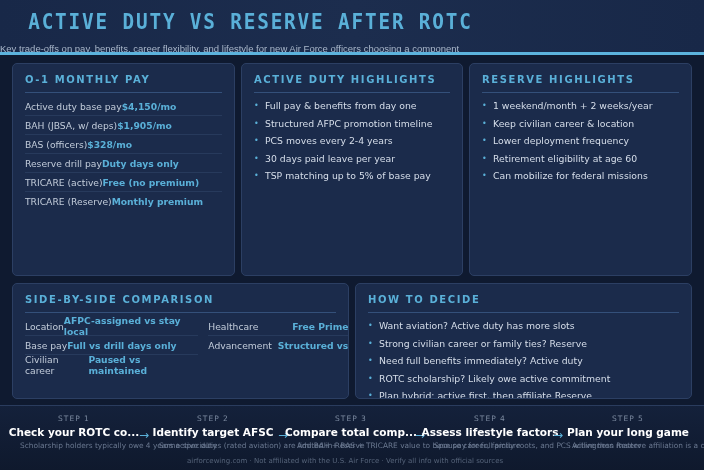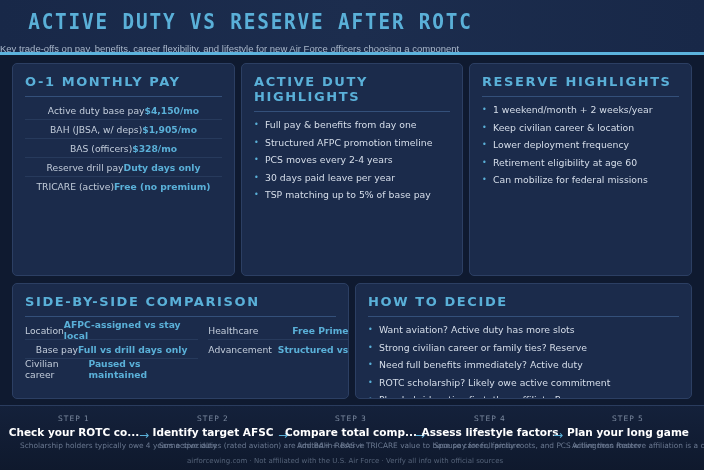--- a/index.html
+++ b/index.html
@@ -4,22 +4,22 @@
 <style>
 *{box-sizing:border-box;margin:0;padding:0}
 html,body{width:704px;height:470px;overflow:hidden}
 body{background:#172645;font-family:"DejaVu Sans",sans-serif;color:#d3dbe8;position:relative}
 .header{position:absolute;left:0;top:0;width:704px;height:52px;background:linear-gradient(90deg,#182848,#1c2d4e 50%,#182848);text-align:left}
 .title{font-family:"DejaVu Sans Mono",monospace;font-weight:bold;font-size:21px;letter-spacing:2px;color:#5ab0d8;padding-top:9px;line-height:26px;transform:scaleX(0.92)}
 .subtitle{font-family:"Liberation Sans",sans-serif;font-size:9.5px;color:#a9b7ca;margin-top:8px}
 .accentbar{position:absolute;left:0;top:52px;width:704px;height:3px;background:#5cb3dd}
 .gap{position:absolute;left:0;top:55px;width:704px;height:350px;background:#0f1a30}
 .panel{position:absolute;background:#1b2b4b;border:1px solid #2c3f63;border-radius:5px;overflow:hidden}
-.ptitle{font-weight:bold;font-size:13px;letter-spacing:1.6px;color:#5ab0d8;margin:10px 12px 0 12px;padding-bottom:7px;border-bottom:1px solid #34507a}
-.row{display:flex;justify-content:center;align-items:center;height:19px;margin:0 12px;border-bottom:1px solid #273a5c;font-size:9.2px}
+.ptitle{font-weight:bold;font-size:10px;letter-spacing:1.6px;color:#5ab0d8;margin:10px 12px 0 12px;padding-bottom:7px;border-bottom:1px solid #34507a}
+.row{display:flex;justify-content:flex-start;align-items:center;height:19px;margin:0 12px;border-bottom:1px solid #273a5c;font-size:9.2px}
 .row:last-child{border-bottom:none}
 .row .k{color:#c2ccda}
 .row .v{color:#5ab0d8;font-weight:bold}
 ul.bl{list-style:none;margin:4px 12px 0 12px}
 ul.bl li{font-size:9.3px;color:#d6deea;height:17.6px;line-height:17.6px;position:relative;padding-left:11px}
 ul.bl li:before{content:"\2022";position:absolute;left:0;color:#5ab0d8;font-size:8px}
 .cmpgrid{display:flex;margin:4px 0 0 12px}
 .cmpcol{width:186px;margin-right:0px}
 .cmpcol .row{margin:0;height:19px}
 .cmpcol2 .row{justify-content:flex-start}
@@ -58,20 +58,24 @@
         <span class="k">BAS (officers)</span>
         <span class="v">$328/mo</span>
       </div>
     <div class="row">
         <span class="k">Reserve drill pay</span>
         <span class="v">Duty days only</span>
       </div>
     <div class="row">
         <span class="k">TRICARE (active)</span>
         <span class="v">Free (no premium)</span>
+      </div>
+    <div class="row">
+        <span class="k">TRICARE (Reserve)</span>
+        <span class="v">Monthly premium</span>
       </div>
   </div>
 </div>
 
 <div class="panel" style="left:241px;top:63px;width:222px;height:213px">
   <div class="ptitle">ACTIVE DUTY HIGHLIGHTS</div>
   <ul class="bl">
     <li>Full pay &amp; benefits from day one</li>
     <li>Structured AFPC promotion timeline</li>
     <li>PCS moves every 2-4 years</li>

